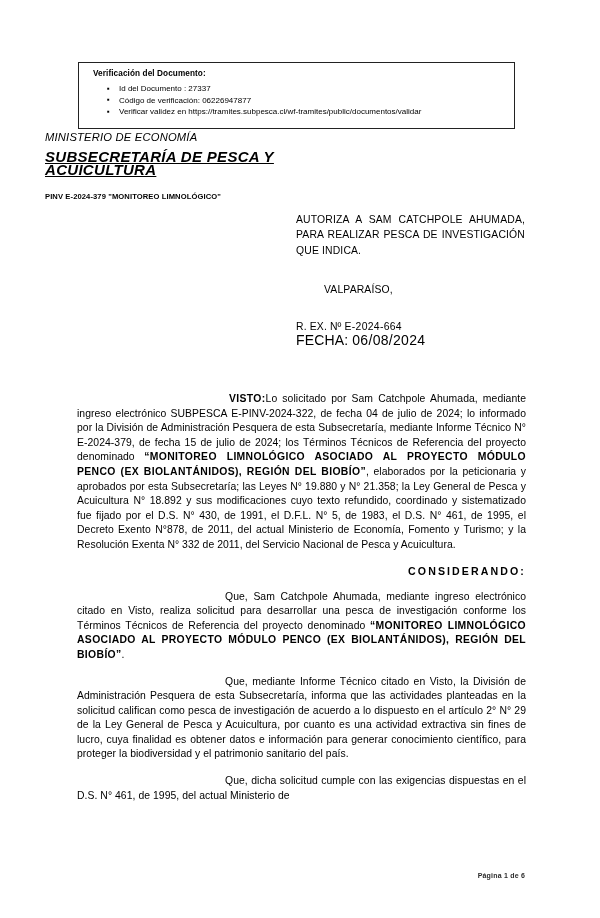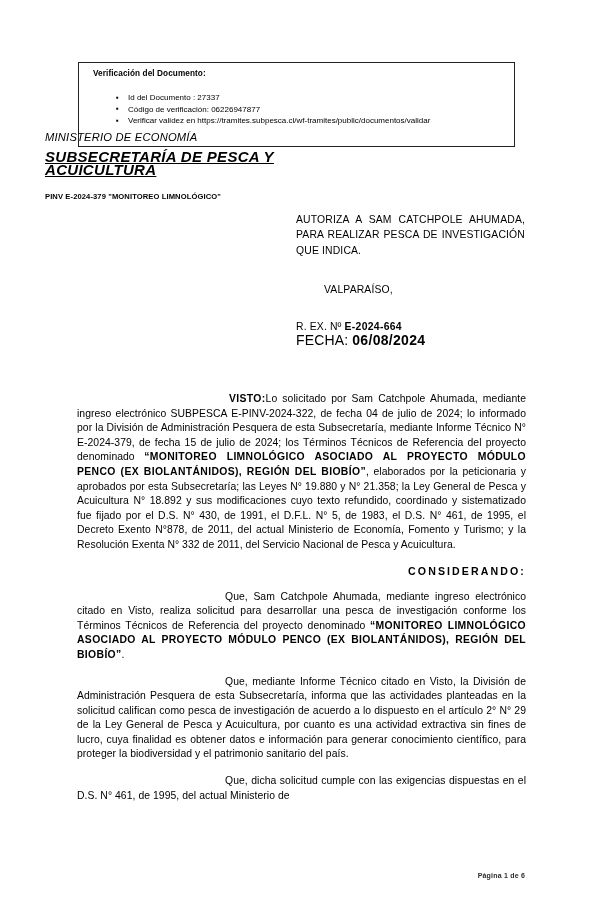--- a/index.html
+++ b/index.html
@@ -36,21 +36,21 @@
     background: #ffffff;
   }
   .verif-title {
     font-size: 8.2px;
     font-weight: bold;
     letter-spacing: 0.1px;
     margin: 0 0 1px 0;
     line-height: 11px;
   }
   .verif-list {
-    margin: 13px;
+    margin: 4px;
     padding: 0 0 0 22px;
     list-style: none;
   }
   .verif-list li {
     font-size: 8px;
     line-height: 11.5px;
     position: relative;
     white-space: nowrap;
   }
   .verif-list li:before {
@@ -112,21 +112,21 @@
     margin-top: 26px;
     letter-spacing: 0.15px;
     margin-left: 28px;
   }
   .resnum {
     font-size: 10.4px;
     margin-top: 26px;
     letter-spacing: 0.15px;
   }
   .resnum b, .fecha b {
-    font-weight: bold;
+    font-weight: normal;
     letter-spacing: 0.3px;
   }
   .fecha {
     font-size: 14px;
     letter-spacing: 0.15px;
   }
 
   
   .body-area {
     position: absolute;

